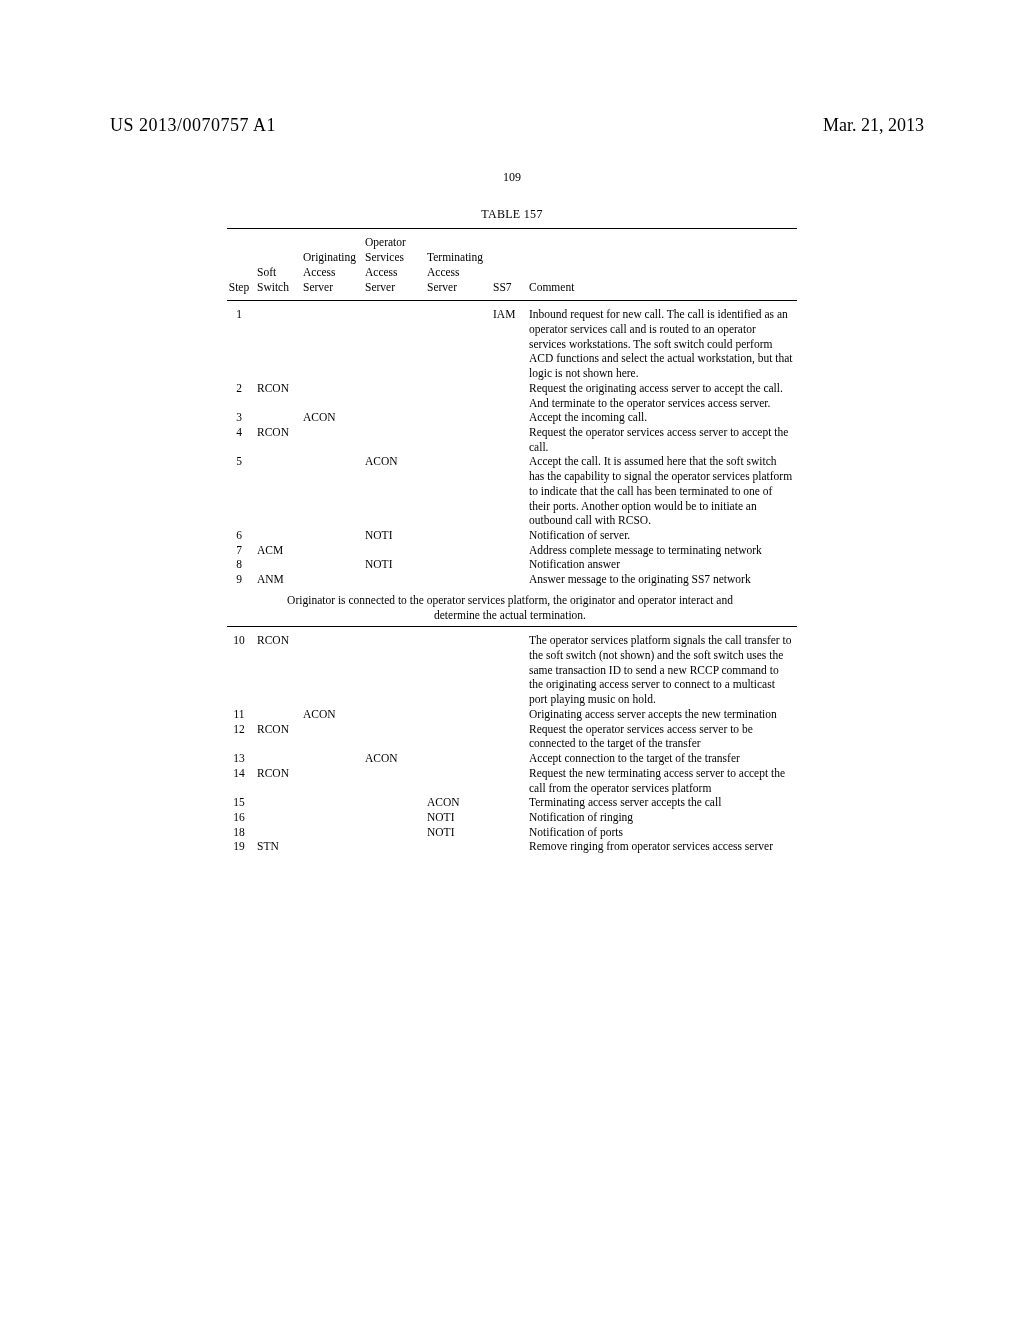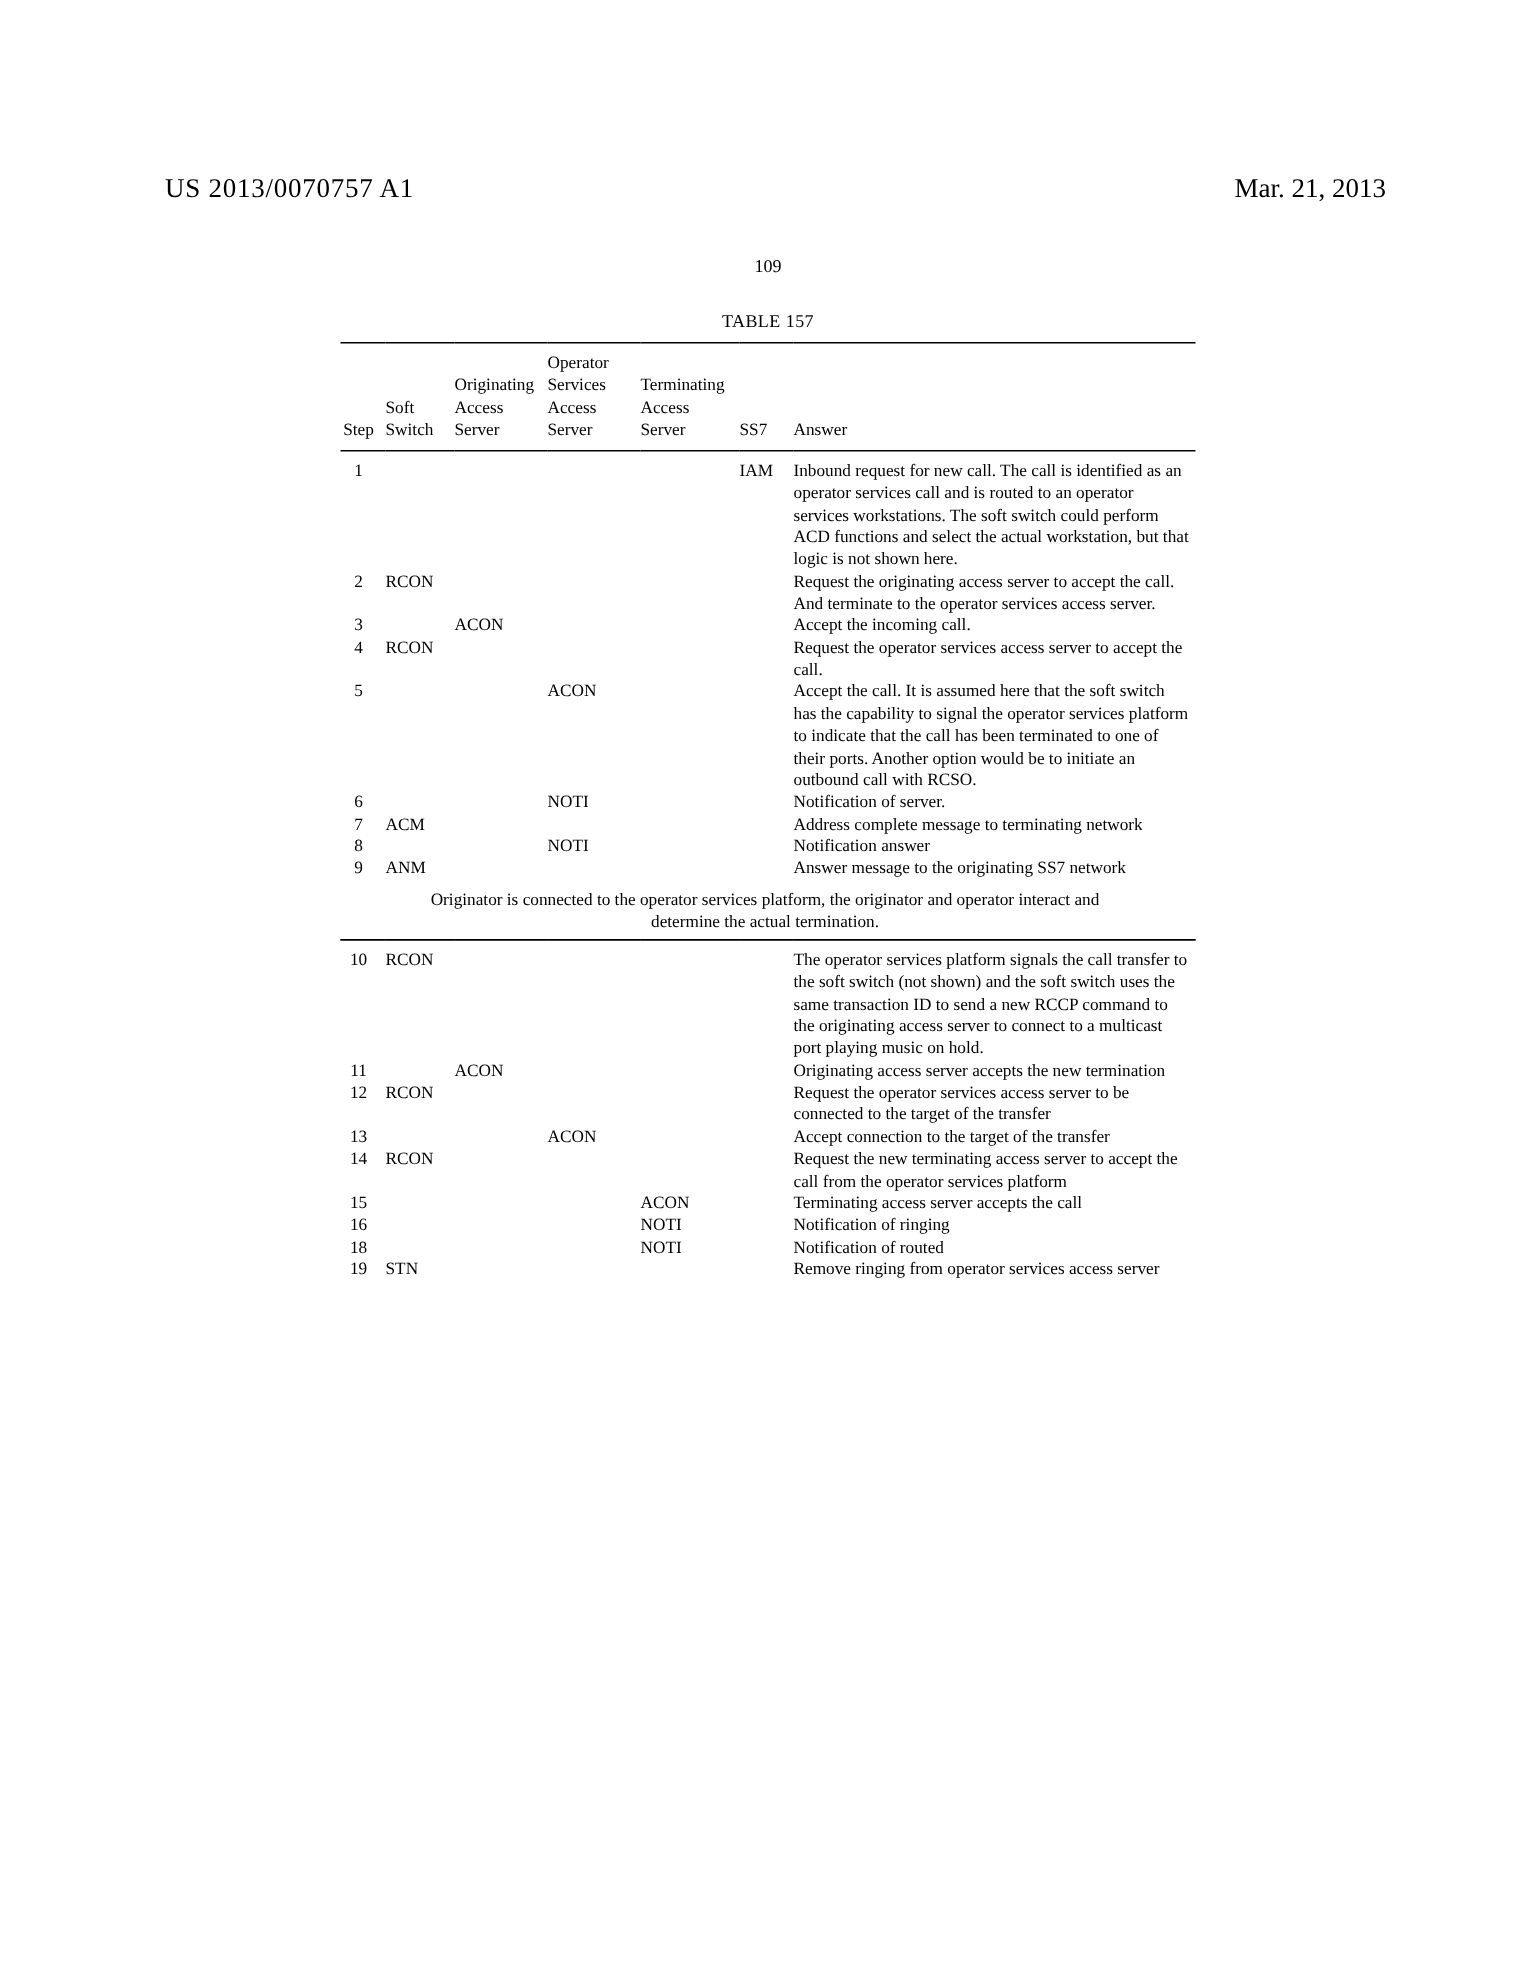--- a/index.html
+++ b/index.html
@@ -98,21 +98,21 @@
   <div class="table-title">TABLE 157</div>
   <table>
     <thead>
       <tr>
         <th class="col-step">Step</th>
         <th class="col-switch">Soft<br>Switch</th>
         <th class="col-oas">Originating<br>Access<br>Server</th>
         <th class="col-osas">Operator<br>Services<br>Access<br>Server</th>
         <th class="col-tas">Terminating<br>Access<br>Server</th>
         <th class="col-ss7">SS7</th>
-        <th class="col-comment">Answer</th>
+        <th class="col-comment">Comment</th>
       </tr>
     </thead>
     <tbody id="tbody-top">
         <tr>
           <td class="col-step">1</td>
           <td class="col-switch"></td>
           <td class="col-oas"></td>
           <td class="col-osas"></td>
           <td class="col-tas"></td>
           <td class="col-ss7">IAM</td>
@@ -260,21 +260,21 @@
           <td class="col-ss7"></td>
           <td class="col-comment">Notification of ringing</td>
         </tr>
         <tr>
           <td class="col-step">18</td>
           <td class="col-switch"></td>
           <td class="col-oas"></td>
           <td class="col-osas"></td>
           <td class="col-tas">NOTI</td>
           <td class="col-ss7"></td>
-          <td class="col-comment">Notification of routed</td>
+          <td class="col-comment">Notification of ports</td>
         </tr>
         <tr>
           <td class="col-step">19</td>
           <td class="col-switch">STN</td>
           <td class="col-oas"></td>
           <td class="col-osas"></td>
           <td class="col-tas"></td>
           <td class="col-ss7"></td>
           <td class="col-comment">Remove ringing from operator services access server</td>
         </tr>

